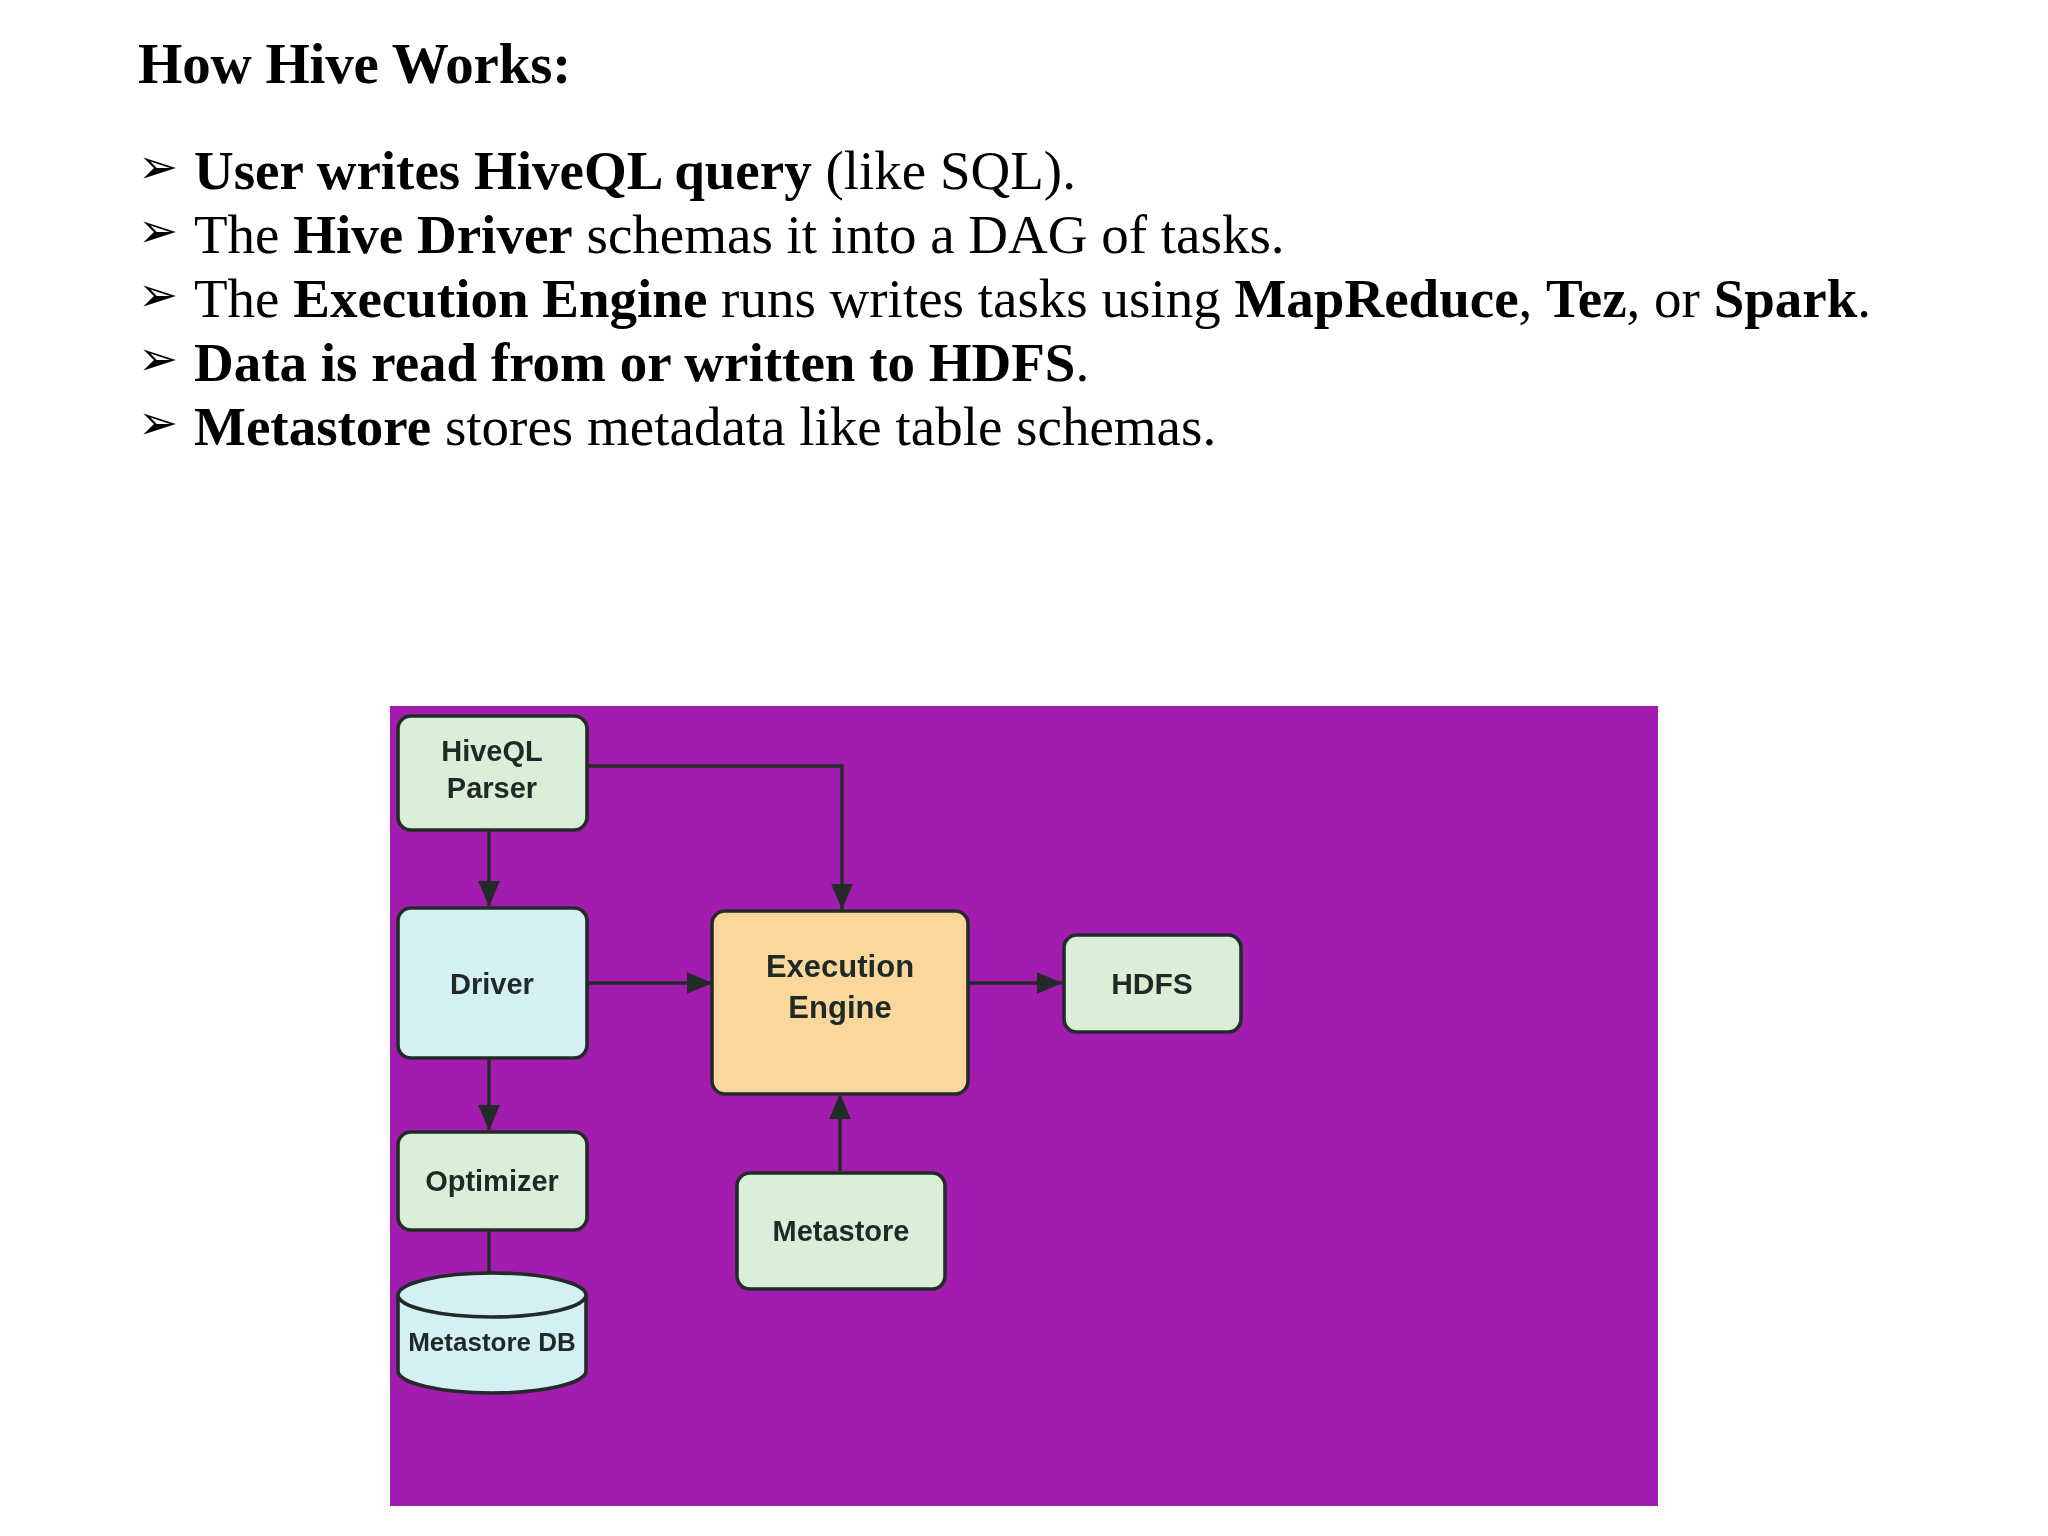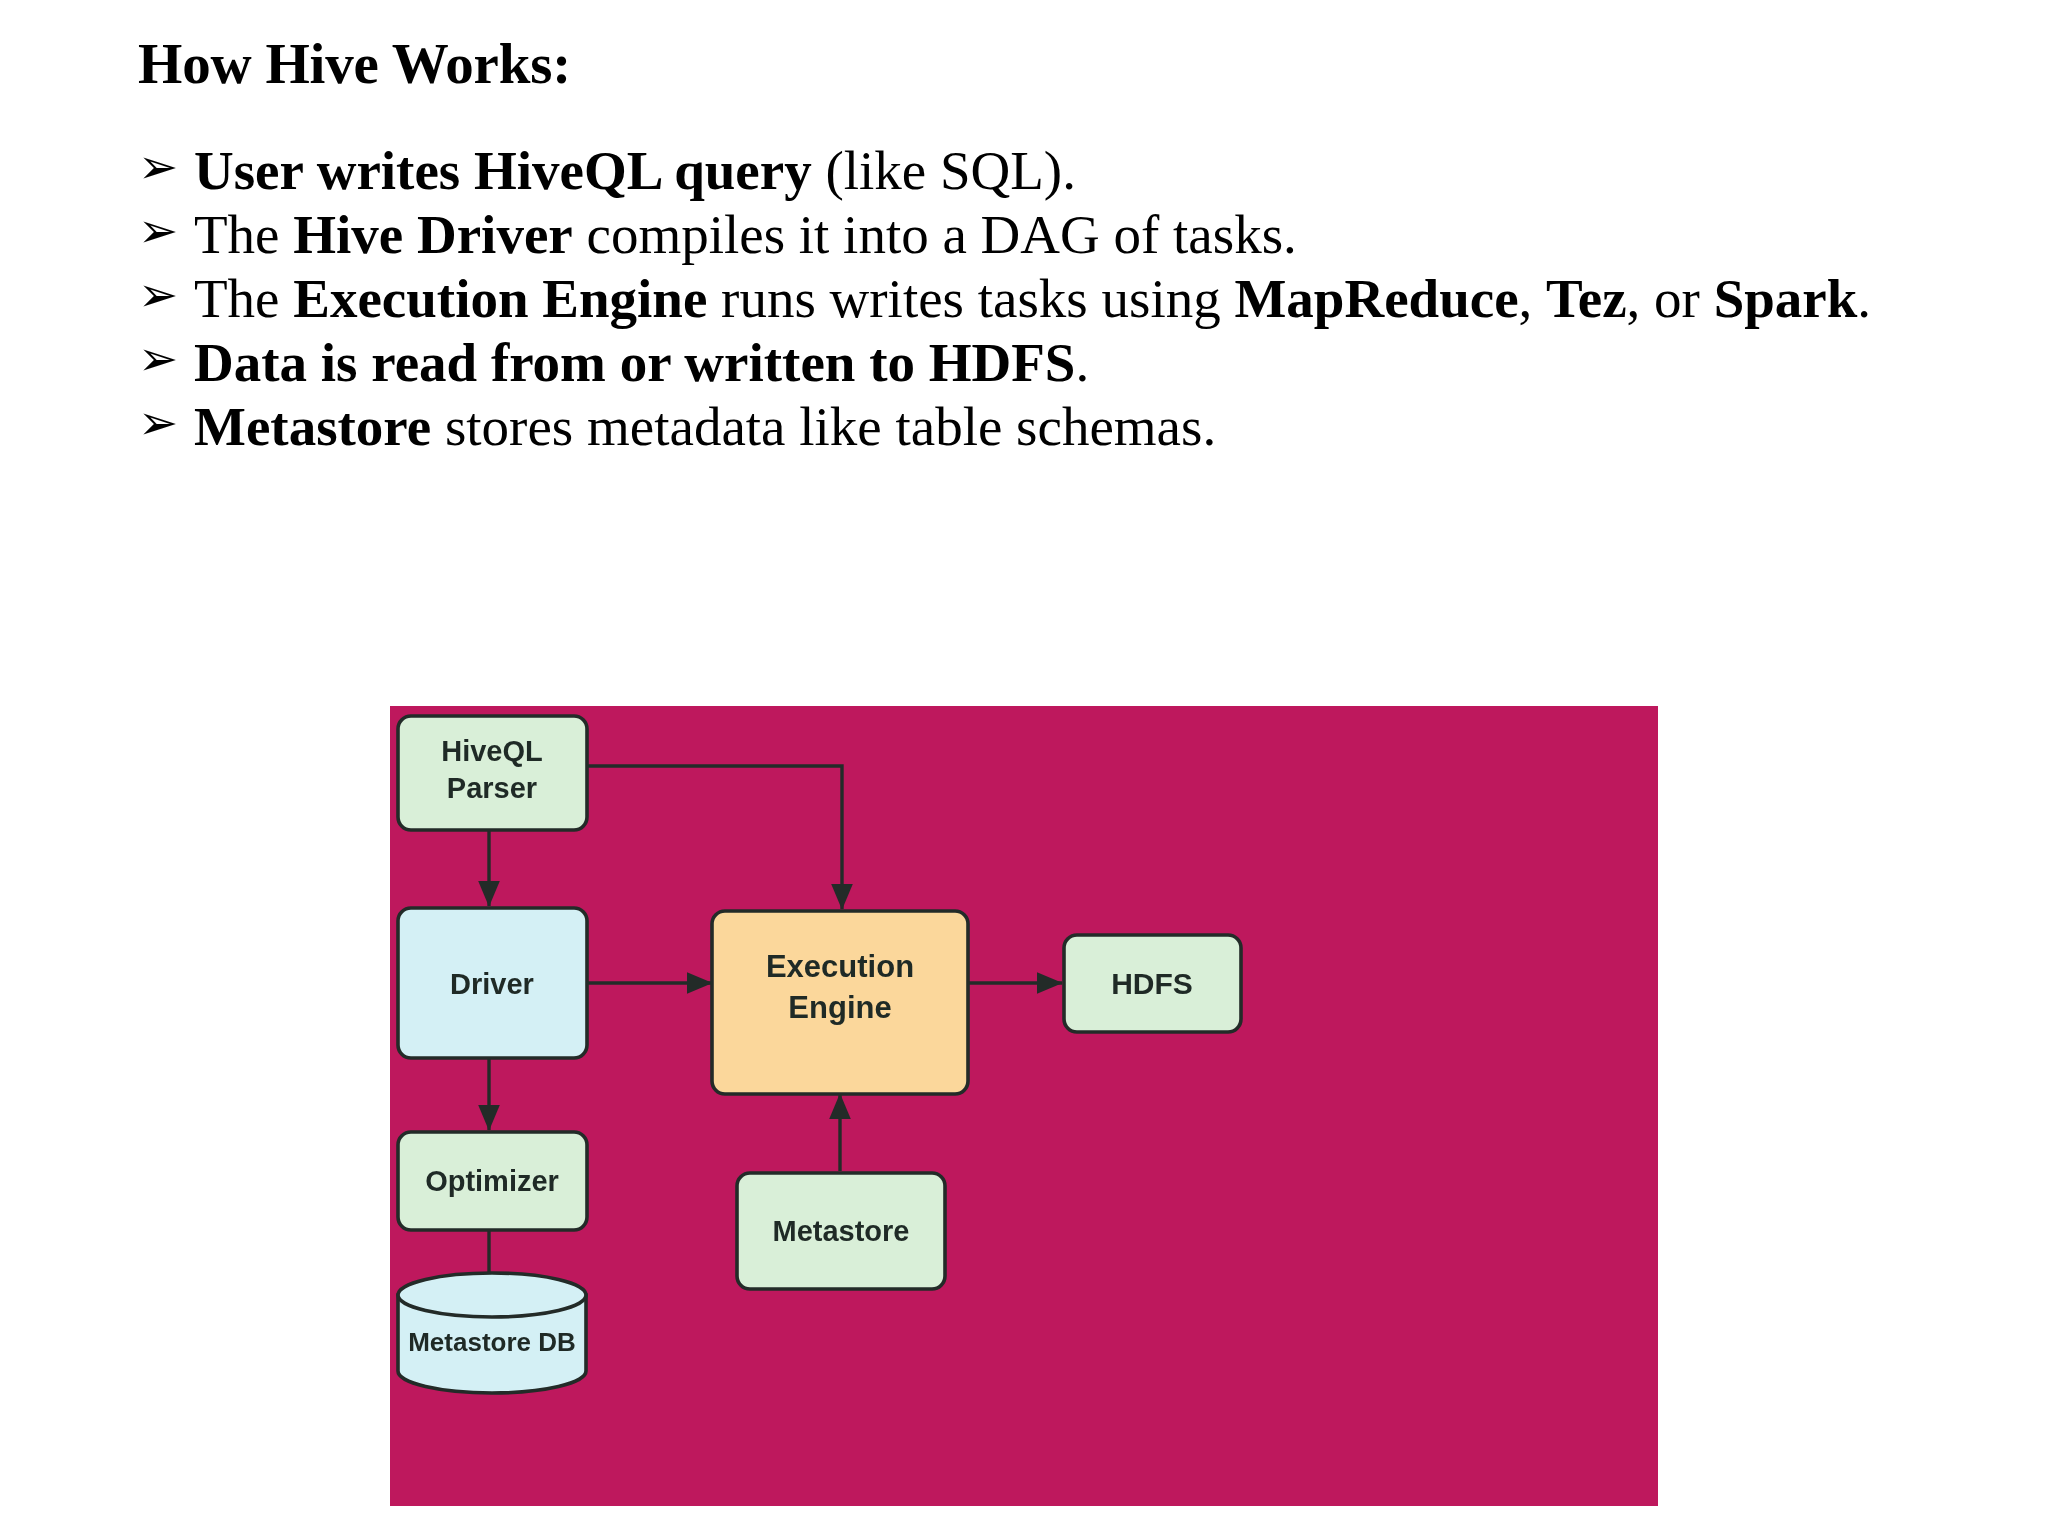--- a/index.html
+++ b/index.html
@@ -62,21 +62,21 @@
   .b { font-weight: bold; }
   .r { font-weight: normal; }
 
   
   #diagram-wrap {
     position: absolute;
     left: 390px;
     top: 706px;
     width: 1268px;
     height: 800px;
-    background: #be185d;
+    background: #a21caf;
   }
   #diagram-svg {
     display: block;
     width: 1268px;
     height: 800px;
   }
   .node-label {
     font-family: "Liberation Sans", "DejaVu Sans", sans-serif;
     font-weight: bold;
     fill: #1f2a26;
@@ -89,21 +89,21 @@
 
   <h1 id="page-title">How Hive Works:</h1>
 
   <ul class="bullet-list">
     <li class="bullet-item">
       <span class="bullet-marker">➢</span>
       <span class="bullet-text"><span class="b">User writes HiveQL query</span><span class="r"> (like SQL).</span></span>
     </li>
     <li class="bullet-item">
       <span class="bullet-marker">➢</span>
-      <span class="bullet-text"><span class="r">The </span><span class="b">Hive Driver</span><span class="r"> compiles it into a DAG of tasks.</span></span>
+      <span class="bullet-text"><span class="r">The </span><span class="b">Hive Driver</span><span class="r"> schemas it into a DAG of tasks.</span></span>
     </li>
     <li class="bullet-item">
       <span class="bullet-marker">➢</span>
       <span class="bullet-text"><span class="r">The </span><span class="b">Execution Engine</span><span class="r"> runs writes tasks using </span><span class="b">MapReduce</span><span class="r">, </span><span class="b">Tez</span><span class="r">, or  </span><span class="b">Spark</span><span class="r">.</span></span>
     </li>
     <li class="bullet-item">
       <span class="bullet-marker">➢</span>
       <span class="bullet-text"><span class="b">Data is read from or written to HDFS</span><span class="r">.</span></span>
     </li>
     <li class="bullet-item">

